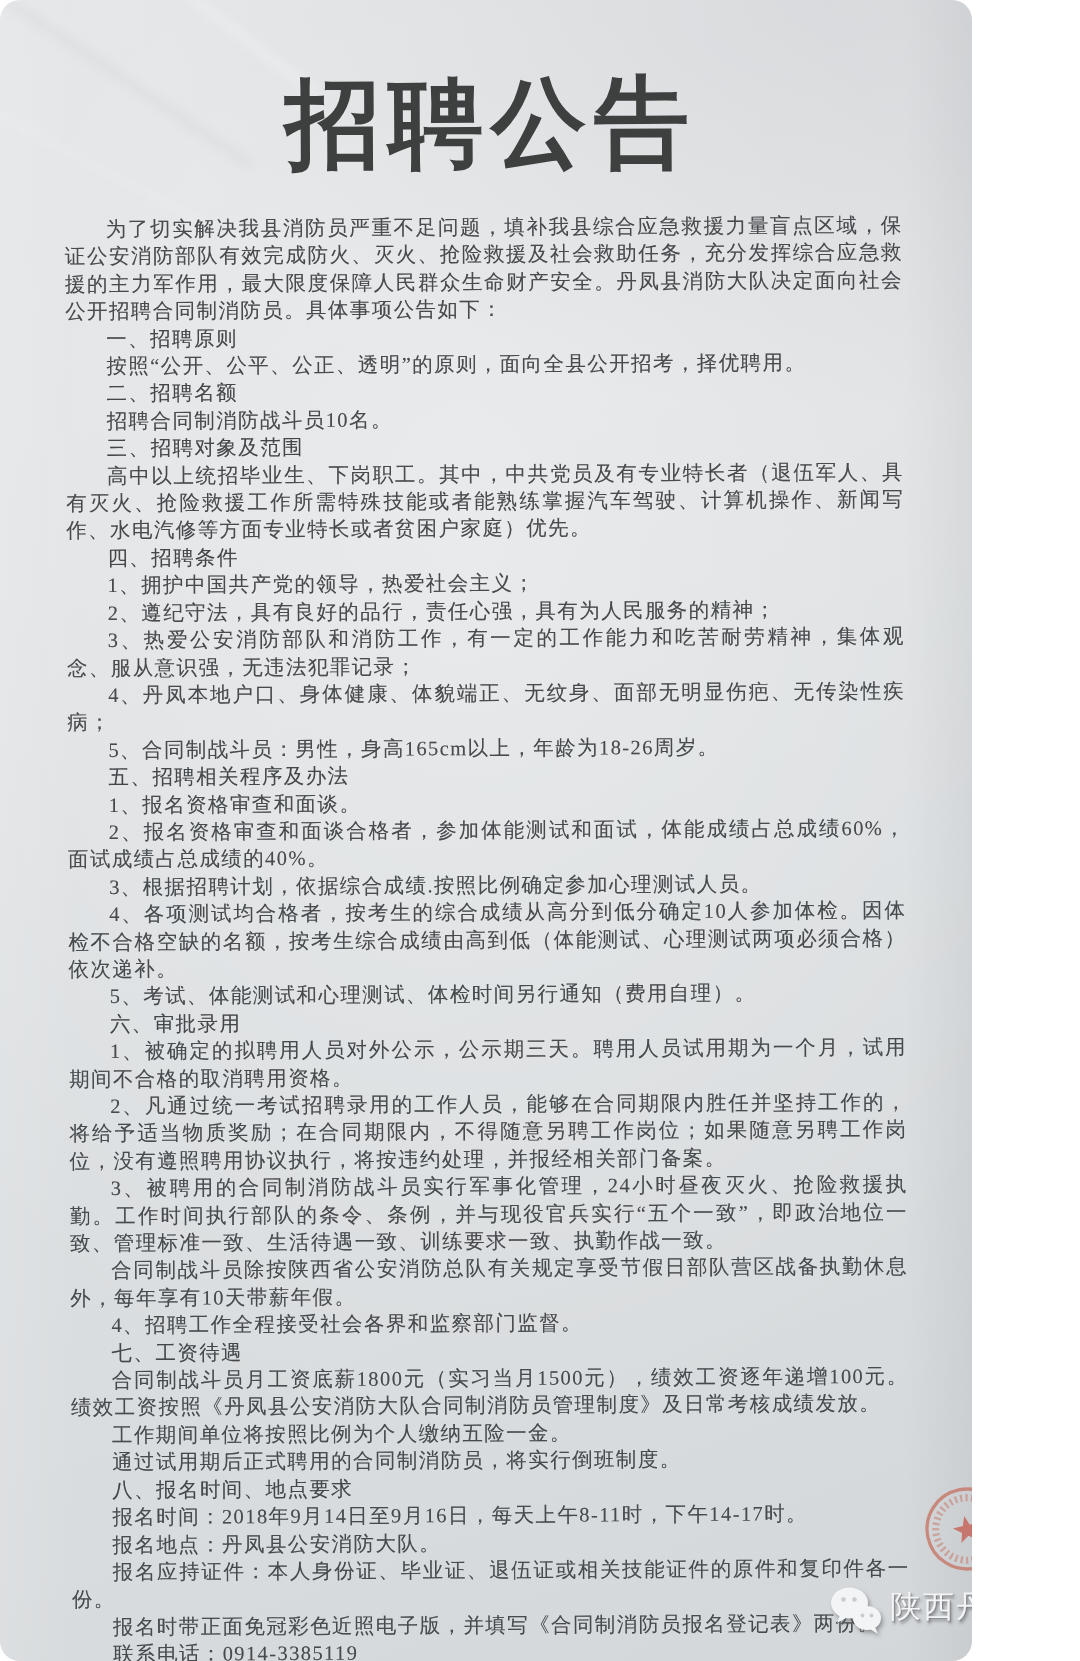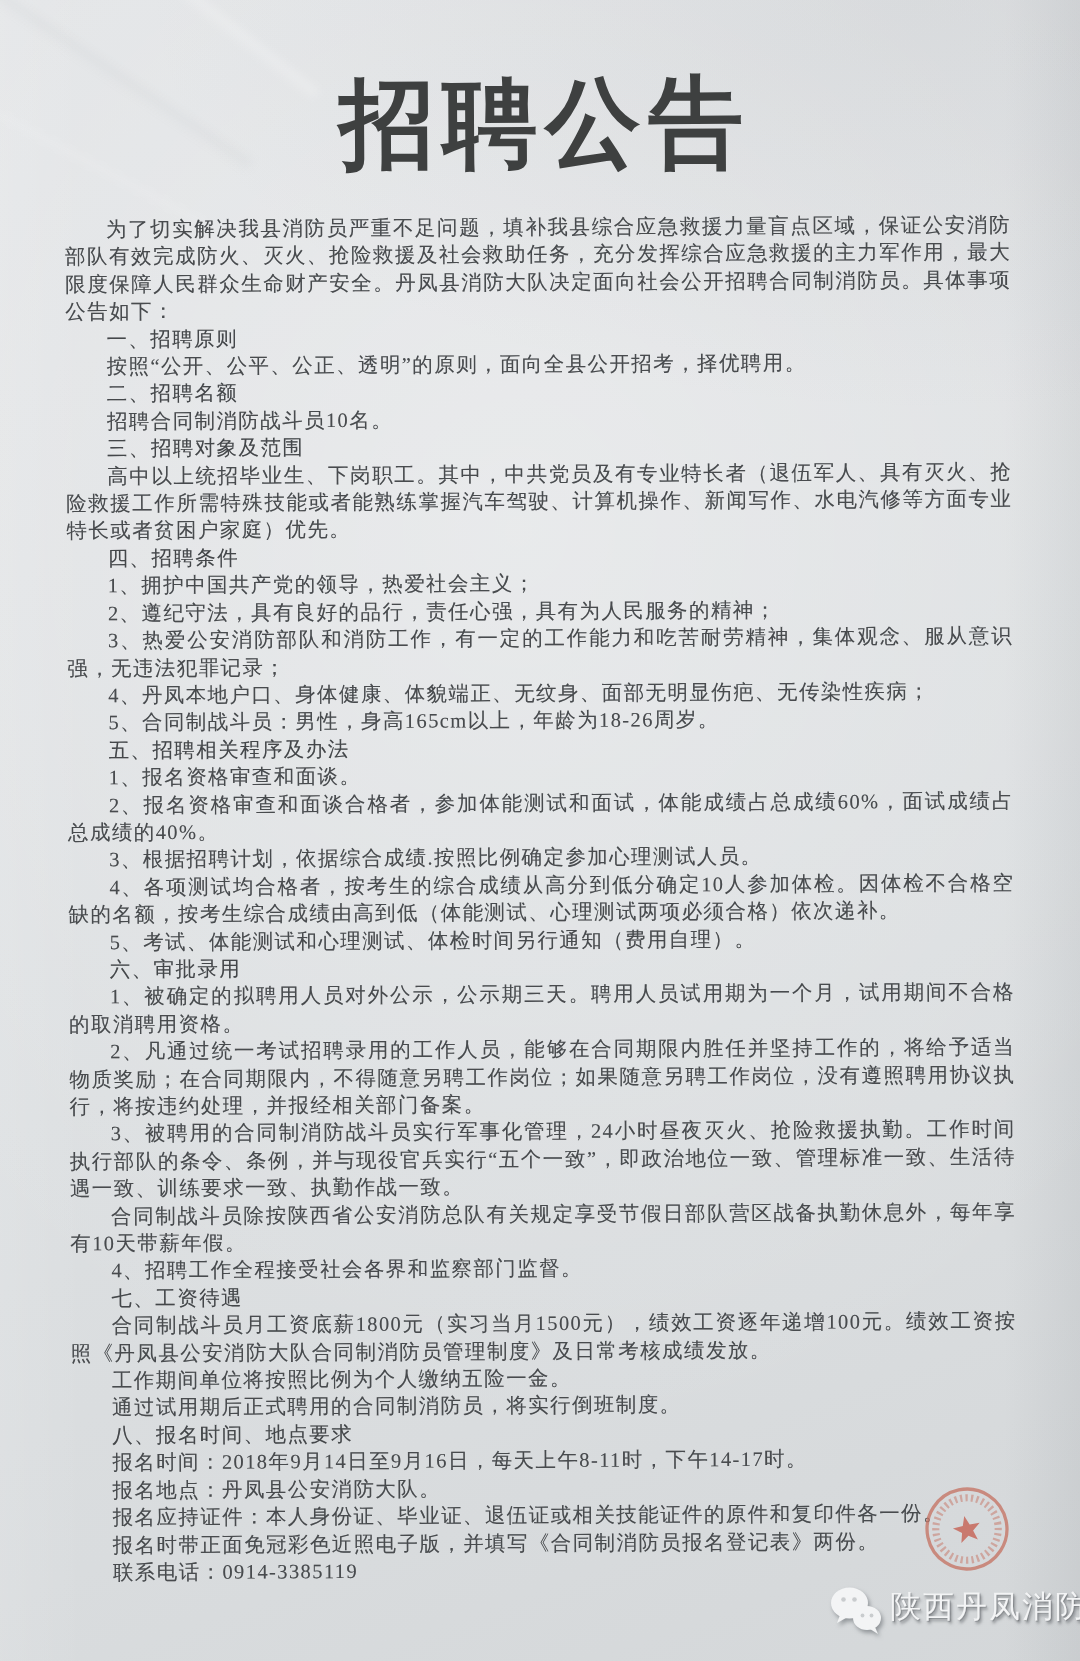--- a/index.html
+++ b/index.html
@@ -1,25 +1,26 @@
 <!DOCTYPE html>
 <html lang="zh"><head>
 <meta charset="utf-8">
 <style>
   html,body{margin:0;padding:0;}
   .page{
     position:relative;
-    width:1080px;height:1661px;
+    width:972px;height:1661px;
     overflow:hidden;
     font-family:"Liberation Serif","DejaVu Serif",serif;
     background:
       radial-gradient(130% 45% at 85% 0%, rgba(150,155,160,.14), rgba(0,0,0,0) 55%),
       radial-gradient(120% 90% at 48% 32%, rgba(255,255,255,.30), rgba(0,0,0,0) 62%),
       linear-gradient(to right, rgba(255,255,255,.10) 0%, rgba(0,0,0,0) 8%, rgba(0,0,0,0) 93%, rgba(110,115,120,.10) 100%),
       linear-gradient(160deg, #e3e5e7 0%, #e0e2e4 28%, #dcdfe1 55%, #d9dcde 78%, #d4d7d9 100%);
+    border-radius: 20px;
   }
   
   .crease{position:absolute;pointer-events:none;}
   .crease-1{left:-60px;top:-40px;width:420px;height:16px;
     background:linear-gradient(to bottom, rgba(255,255,255,.55), rgba(0,0,0,0));
     transform:rotate(38deg);filter:blur(4px);opacity:.5;}
   .crease-2{left:-80px;top:60px;width:360px;height:12px;
     background:linear-gradient(to bottom, rgba(170,175,180,.35), rgba(0,0,0,0));
     transform:rotate(34deg);filter:blur(5px);opacity:.5;}
   .crease-3{left:-40px;top:160px;width:260px;height:10px;

